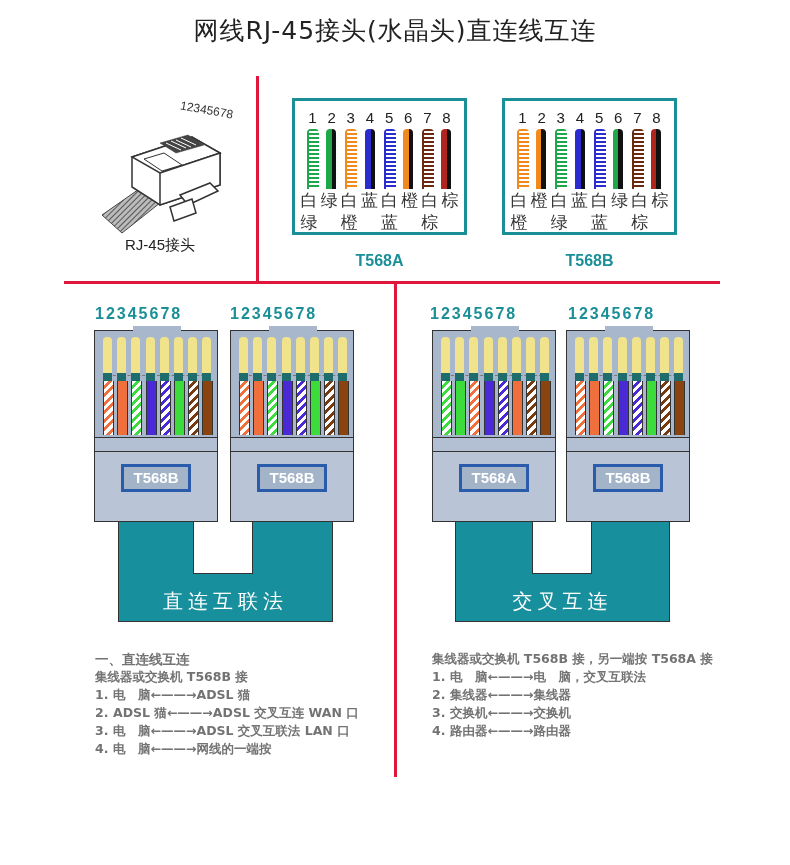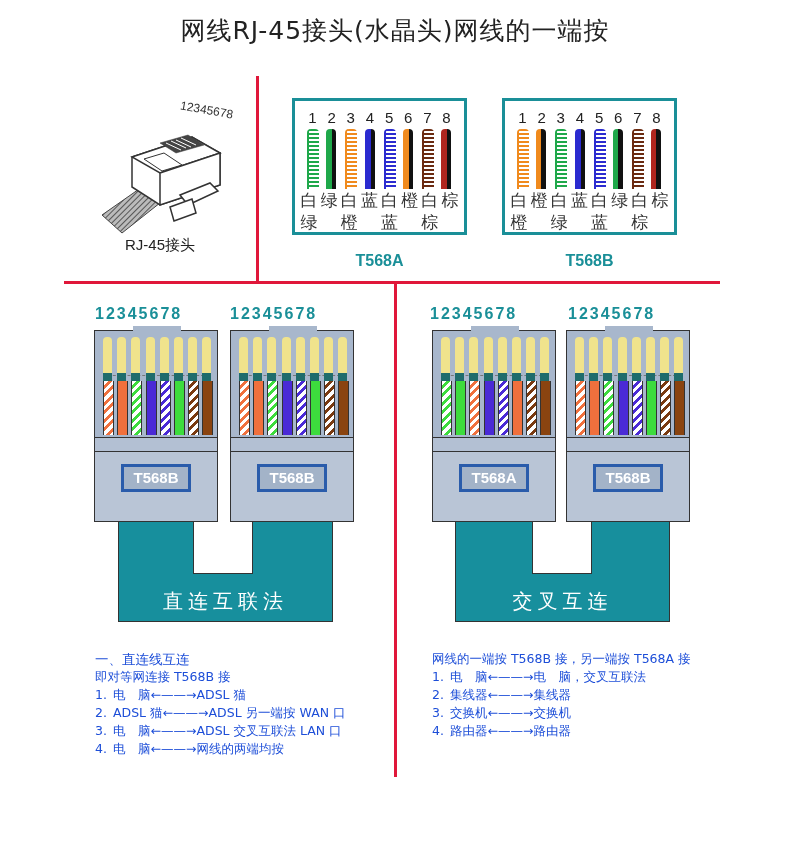--- a/index.html
+++ b/index.html
@@ -30,29 +30,29 @@
   .plug-body{position:absolute;left:0;top:122px;width:124px;height:70px;background:#b9c5d6;border:1.5px solid #333;border-top:none;box-sizing:border-box;}
   .plug-badge{position:absolute;left:26px;top:12px;width:70px;height:28px;border:3px solid #2a5cab;box-sizing:border-box;color:#fff;font-weight:bold;font-size:15px;text-align:center;line-height:22px;background:#a3b3c8;font-family:"Liberation Sans",sans-serif;}
   .pin{position:absolute;top:6px;width:9px;height:36px;background:#f0e38c;border-radius:4px 4px 0 0;}
   .pin-band{position:absolute;top:42px;width:9px;height:8px;background:#1f6c6c;}
   .cable-wire{position:absolute;top:50px;width:9px;height:54px;}
   .dashline{position:absolute;left:8px;right:8px;top:44px;border-top:1px dashed #777;}
   .cable{position:absolute;background:#178f9d;border:1.5px solid #333;box-sizing:border-box;}
   .gap{position:absolute;background:#fff;border:1.5px solid #333;border-top:none;box-sizing:border-box;}
   .cable-label{position:absolute;color:#fff;font-size:20px;letter-spacing:5px;text-align:center;}
   
-  .notes{font-size:12.5px;line-height:18px;color:#1d4ed8;font-weight:normal;}
+  .notes{font-size:12.5px;line-height:18px;color:#737373;font-weight:bold;}
   .notes .head{font-size:13.5px;}
   .notes .row{display:flex;}
   .notes .num{width:18px;}
 </style>
 </head>
 <body>
 
-<div id="title" class="abs">网线RJ-45接头(水晶头)网线的一端按</div>
+<div id="title" class="abs">网线RJ-45接头(水晶头)直连线互连</div>
 
 <div class="abs redv" style="left:256px;top:76px;height:207px;"></div>
 <div class="abs redh" style="left:64px;top:281px;width:656px;"></div>
 <div class="abs redv" style="left:394px;top:283px;height:494px;"></div>
 
 <svg id="plug" class="abs" viewBox="0 0 160 170">
   <defs>
     <pattern id="hatch" width="4" height="4" patternUnits="userSpaceOnUse" patternTransform="rotate(45)">
       <rect width="4" height="4" fill="#bbb"></rect>
         <line x1="0" y1="0" x2="0" y2="4" stroke="#555" stroke-width="2"></line>
@@ -311,50 +311,50 @@
       <div class="cable-wire" style="left: 107.4px; background: rgb(138, 68, 16); border-left: 1px solid rgb(51, 51, 51); border-right: 1px solid rgb(51, 51, 51);"></div>
     </div>
     <div class="plug-mid"></div>
     <div class="plug-body">
       <div class="plug-badge">T568B</div>
     </div>
   </div>
 
 <div class="abs notes" id="notesS" style="left:95px;top:650px;width:290px;">
   <div class="head">一、直连线互连</div>
-  <div>即对等网连接 T568B 接</div>
+  <div>集线器或交换机 T568B 接</div>
   <div class="items">
       <div class="row">
         <span class="num">1.</span>
         <span>电　脑</span>
         <span>←——→</span>
         <span>ADSL 猫</span>
       </div>
       <div class="row">
         <span class="num">2.</span>
         <span>ADSL 猫</span>
         <span>←——→</span>
-        <span>ADSL 另一端按 WAN 口</span>
+        <span>ADSL 交叉互连 WAN 口</span>
       </div>
       <div class="row">
         <span class="num">3.</span>
         <span>电　脑</span>
         <span>←——→</span>
         <span>ADSL 交叉互联法 LAN 口</span>
       </div>
       <div class="row">
         <span class="num">4.</span>
         <span>电　脑</span>
         <span>←——→</span>
-        <span>网线的两端均按</span>
+        <span>网线的一端按</span>
       </div>
     </div>
 </div>
 <div class="abs notes" id="notesC" style="left:432px;top:650px;width:320px;">
-  <div>网线的一端按 T568B 接，另一端按 T568A 接</div>
+  <div>集线器或交换机 T568B 接，另一端按 T568A 接</div>
   <div class="items">
       <div class="row">
         <span class="num">1.</span>
         <span>电　脑</span>
         <span>←——→</span>
         <span>电　脑，交叉互联法</span>
       </div>
       <div class="row">
         <span class="num">2.</span>
         <span>集线器</span>

